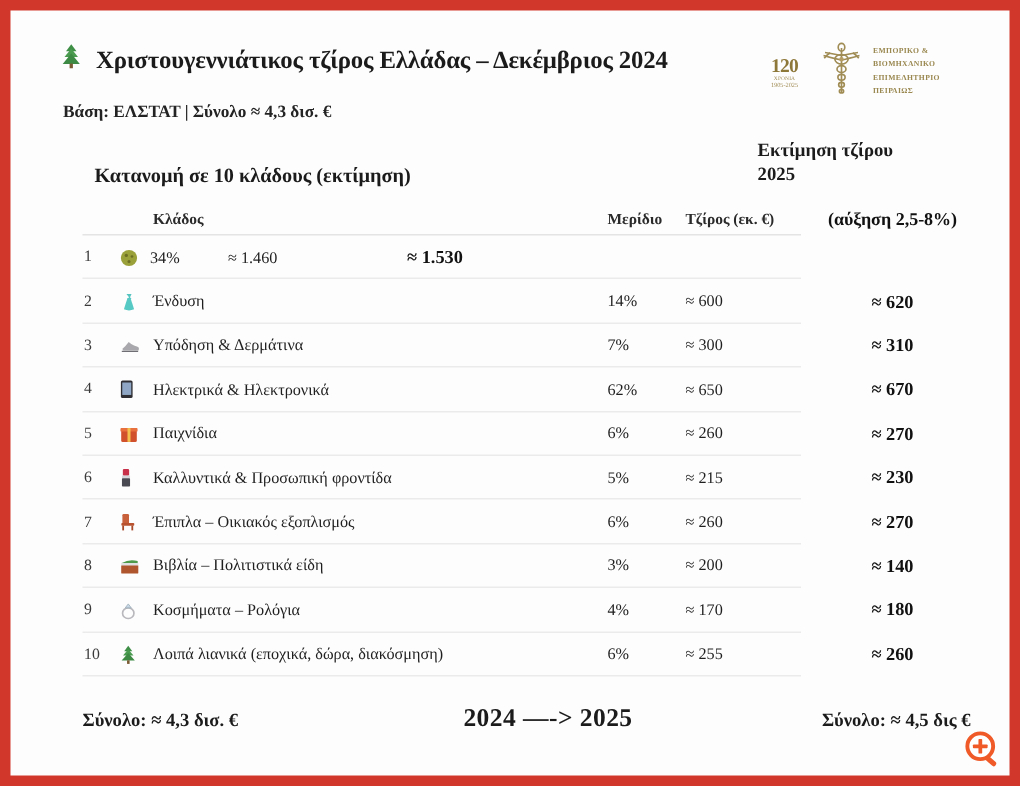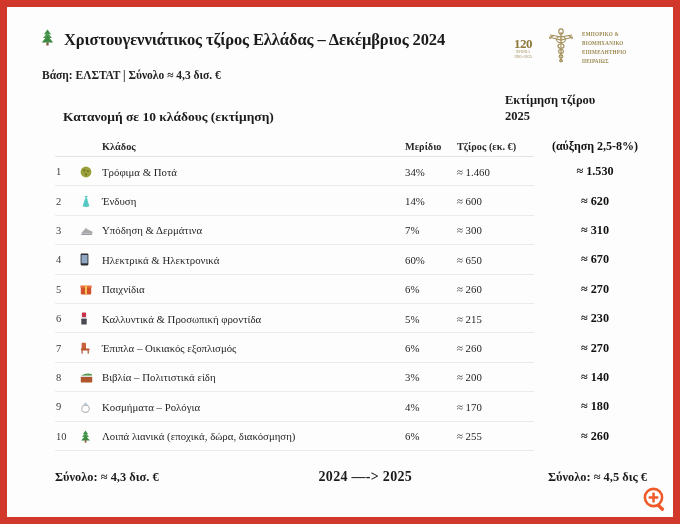--- a/index.html
+++ b/index.html
@@ -229,21 +229,21 @@
   }
   .foot-left {
     font-size: 12.4px;
     font-weight: bold;
     color: #1b1b1b;
     white-space: nowrap;
   }
   .foot-mid {
     flex: 1 1 auto;
     text-align: center;
-    font-size: 14px;
+    font-size: 17px;
     font-weight: bold;
     color: #1b1b1b;
     letter-spacing: 0.3px;
     padding-left: 24px;
   }
   .foot-right {
     font-size: 12.4px;
     font-weight: bold;
     color: #1b1b1b;
     white-space: nowrap;
@@ -334,21 +334,20 @@
         <div class="sep"></div>
         <div class="c-num">1</div>
         <div class="c-icon">
           <svg width="12" height="12" viewBox="0 0 12 12">
               <circle cx="6" cy="6" r="5.4" fill="#9aa03a"></circle>
               <circle cx="4.2" cy="4.3" r="1.1" fill="#6c6f24"></circle>
               <circle cx="8" cy="5" r="0.9" fill="#6c6f24"></circle>
               <circle cx="6" cy="8.4" r="1" fill="#6c6f24"></circle>
             </svg>
         </div>
-        <div class="c-name">Τρόφιμα &amp; Ποτά</div>
         <div class="c-share">34%</div>
         <div class="c-turn">≈ 1.460</div>
         <div class="c-est">≈ 1.530</div>
       </div>
 
       <div class="trow">
         <div class="sep"></div>
         <div class="c-num">2</div>
         <div class="c-icon">
           <svg width="12" height="13" viewBox="0 0 12 13">
@@ -380,21 +379,21 @@
       <div class="trow">
         <div class="sep"></div>
         <div class="c-num">4</div>
         <div class="c-icon">
           <svg width="9" height="13" viewBox="0 0 9 13">
               <rect x="0.6" y="0.6" width="7.8" height="11.8" rx="1.1" fill="#2e2e33"></rect>
               <rect x="1.5" y="2" width="6" height="8.3" fill="#8fa7c4"></rect>
             </svg>
         </div>
         <div class="c-name">Ηλεκτρικά &amp; Ηλεκτρονικά</div>
-        <div class="c-share">60%</div>
+        <div class="c-share">62%</div>
         <div class="c-turn">≈ 650</div>
         <div class="c-est">≈ 670</div>
       </div>
 
       <div class="trow">
         <div class="sep"></div>
         <div class="c-num">5</div>
         <div class="c-icon">
           <svg width="12" height="12" viewBox="0 0 12 12">
               <rect x="0.8" y="3.4" width="10.4" height="8.2" rx="1" fill="#d2512d"></rect>

